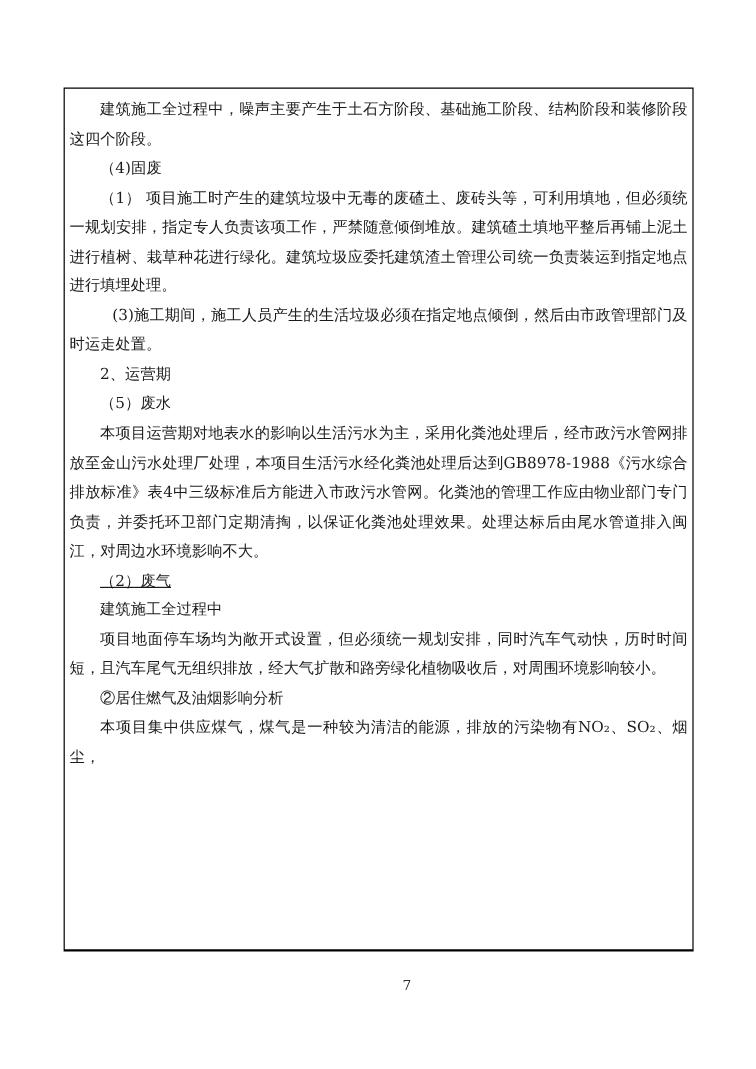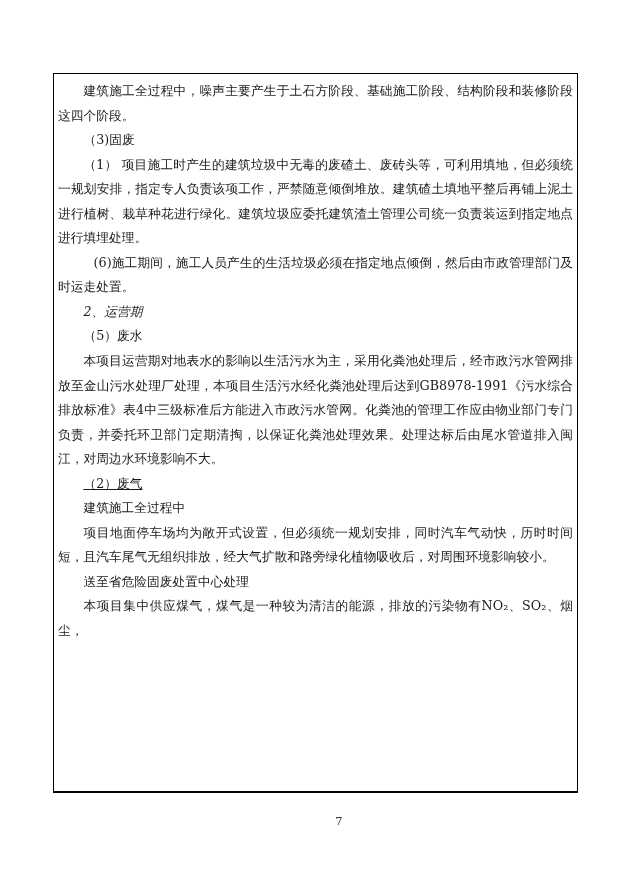--- a/index.html
+++ b/index.html
@@ -48,27 +48,27 @@
       color: #333333;
     }
   </style>
 </head>
 <body>
 
 <div class="page">
   <div class="content-box">
     <div>
         <p class="para" style="text-indent: 2em;">建筑施工全过程中，噪声主要产生于土石方阶段、基础施工阶段、结构阶段和装修阶段这四个阶段。</p>
-        <p class="para" style="text-indent: 2em;">（3)固废</p>
+        <p class="para" style="text-indent: 2em;">（4)固废</p>
         <p class="para" style="text-indent: 2em;">（1） 项目施工时产生的建筑垃圾中无毒的废碴土、废砖头等，可利用填地，但必须统一规划安排，指定专人负责该项工作，严禁随意倾倒堆放。建筑碴土填地平整后再铺上泥土进行植树、栽草种花进行绿化。建筑垃圾应委托建筑渣土管理公司统一负责装运到指定地点进行填埋处理。</p>
-        <p class="para" style="text-indent: 2.8em;">(6)施工期间，施工人员产生的生活垃圾必须在指定地点倾倒，然后由市政管理部门及时运走处置。</p>
-        <p class="para" style="text-indent: 2em; font-style: italic;">2、运营期</p>
+        <p class="para" style="text-indent: 2.8em;">(3)施工期间，施工人员产生的生活垃圾必须在指定地点倾倒，然后由市政管理部门及时运走处置。</p>
+        <p class="para" style="text-indent: 2em;">2、运营期</p>
         <p class="para" style="text-indent: 2em;">（5）废水</p>
-        <p class="para" style="text-indent: 2em;">本项目运营期对地表水的影响以生活污水为主，采用化粪池处理后，经市政污水管网排放至金山污水处理厂处理，本项目生活污水经化粪池处理后达到GB8978-1991《污水综合排放标准》表4中三级标准后方能进入市政污水管网。化粪池的管理工作应由物业部门专门负责，并委托环卫部门定期清掏，以保证化粪池处理效果。处理达标后由尾水管道排入闽江，对周边水环境影响不大。</p>
+        <p class="para" style="text-indent: 2em;">本项目运营期对地表水的影响以生活污水为主，采用化粪池处理后，经市政污水管网排放至金山污水处理厂处理，本项目生活污水经化粪池处理后达到GB8978-1988《污水综合排放标准》表4中三级标准后方能进入市政污水管网。化粪池的管理工作应由物业部门专门负责，并委托环卫部门定期清掏，以保证化粪池处理效果。处理达标后由尾水管道排入闽江，对周边水环境影响不大。</p>
         <p class="para" style="text-indent: 2em; text-decoration: underline;">（2）废气</p>
         <p class="para" style="text-indent: 2em;">建筑施工全过程中</p>
         <p class="para" style="text-indent: 2em;">项目地面停车场均为敞开式设置，但必须统一规划安排，同时汽车气动快，历时时间短，且汽车尾气无组织排放，经大气扩散和路旁绿化植物吸收后，对周围环境影响较小。</p>
-        <p class="para" style="text-indent: 2em;">送至省危险固废处置中心处理</p>
+        <p class="para" style="text-indent: 2em;">②居住燃气及油烟影响分析</p>
         <p class="para" style="text-indent: 2em;">本项目集中供应煤气，煤气是一种较为清洁的能源，排放的污染物有NO₂、SO₂、烟尘，</p>
       </div>
   </div>
   <div class="footer">7</div>
 </div>
 
 </body></html>

